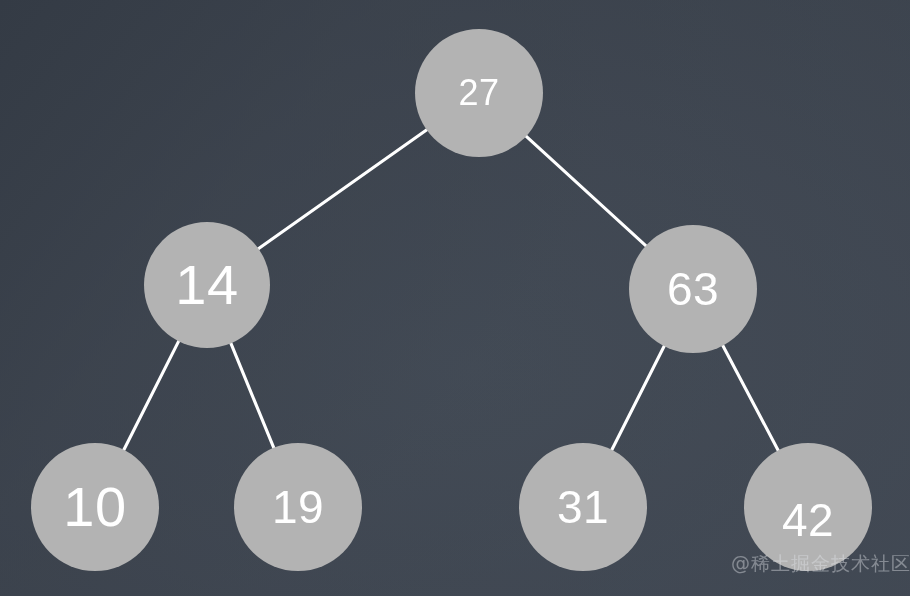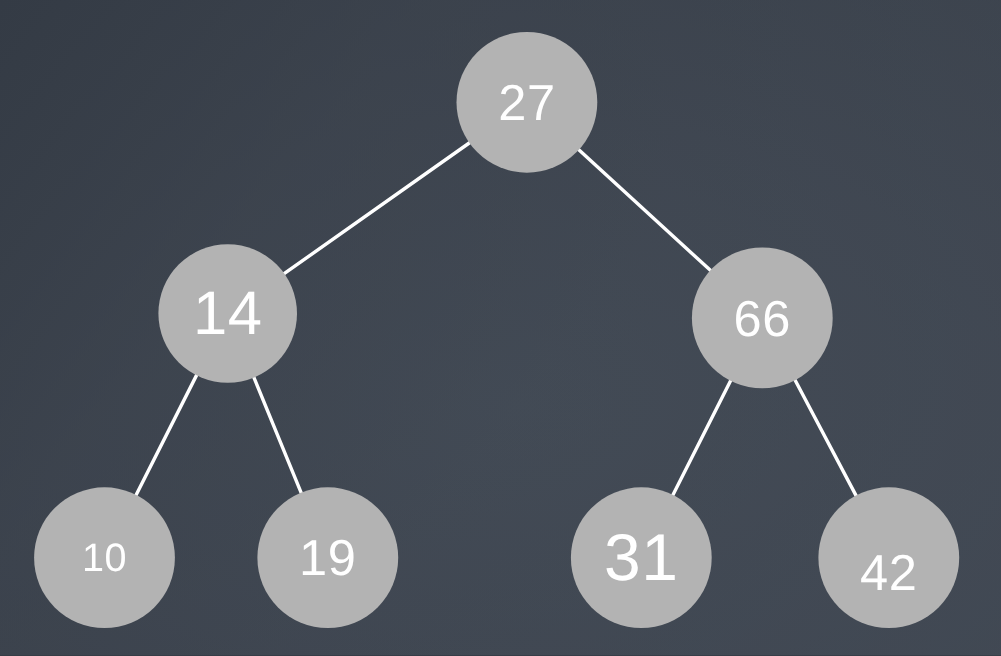--- a/index.html
+++ b/index.html
@@ -70,36 +70,37 @@
       <line x1="427.53102461432" y1="129.33104144871527" x2="257.6520075224152" y2="249.24564174888337" class="tree-edge"></line>
       <line x1="525.4587298068128" y1="135.55098617820235" x2="646.5412701931872" y2="246.44901382179765" class="tree-edge"></line>
       <line x1="179.07346118541744" y1="340.35438943604754" x2="123.37696685997905" y2="450.75279783111296" class="tree-edge"></line>
       <line x1="230.51547887870487" y1="342.36743198980747" x2="274.10523920389664" y2="448.7072868490666" class="tree-edge"></line>
       <line x1="664.6193276082137" y1="345.2453325582674" x2="611.3806723917863" y2="450.7546674417326" class="tree-edge"></line>
       <line x1="722.3946858520103" y1="344.72210013685435" x2="778.6053141479897" y2="451.27789986314565" class="tree-edge"></line>
     </svg>
 
   <div id="node-layer">
       <div class="tree-node" style="left: 415px; top: 29px; width: 128px; height: 128px;">
-        <span class="node-label" style="font-size: 46px;">27</span>
+        <span class="node-label" style="font-size: 36px;">27</span>
       </div>
       <div class="tree-node" style="left: 144px; top: 222px; width: 126px; height: 126px;">
         <span class="node-label" style="font-size: 56px;">14</span>
       </div>
       <div class="tree-node" style="left: 629px; top: 225px; width: 128px; height: 128px;">
-        <span class="node-label" style="font-size: 46px;">66</span>
+        <span class="node-label" style="font-size: 46px;">63</span>
       </div>
       <div class="tree-node" style="left: 31px; top: 443px; width: 128px; height: 128px;">
-        <span class="node-label" style="font-size: 36px;">10</span>
+        <span class="node-label" style="font-size: 56px;">10</span>
       </div>
       <div class="tree-node" style="left: 234px; top: 443px; width: 128px; height: 128px;">
         <span class="node-label" style="font-size: 46px; text-align: center;">19</span>
       </div>
       <div class="tree-node" style="left: 519px; top: 443px; width: 128px; height: 128px;">
-        <span class="node-label" style="font-size: 60px;">31</span>
+        <span class="node-label" style="font-size: 46px;">31</span>
       </div>
       <div class="tree-node" style="left: 744px; top: 443px; width: 128px; height: 128px;">
         <span class="node-label" style="font-size: 46px; margin-top: 26px;">42</span>
       </div>
     </div>
 
+  <div class="watermark" style="left: 731px; top: 551px;">@稀土掘金技术社区</div>
 
 </div>
 
 </body></html>

